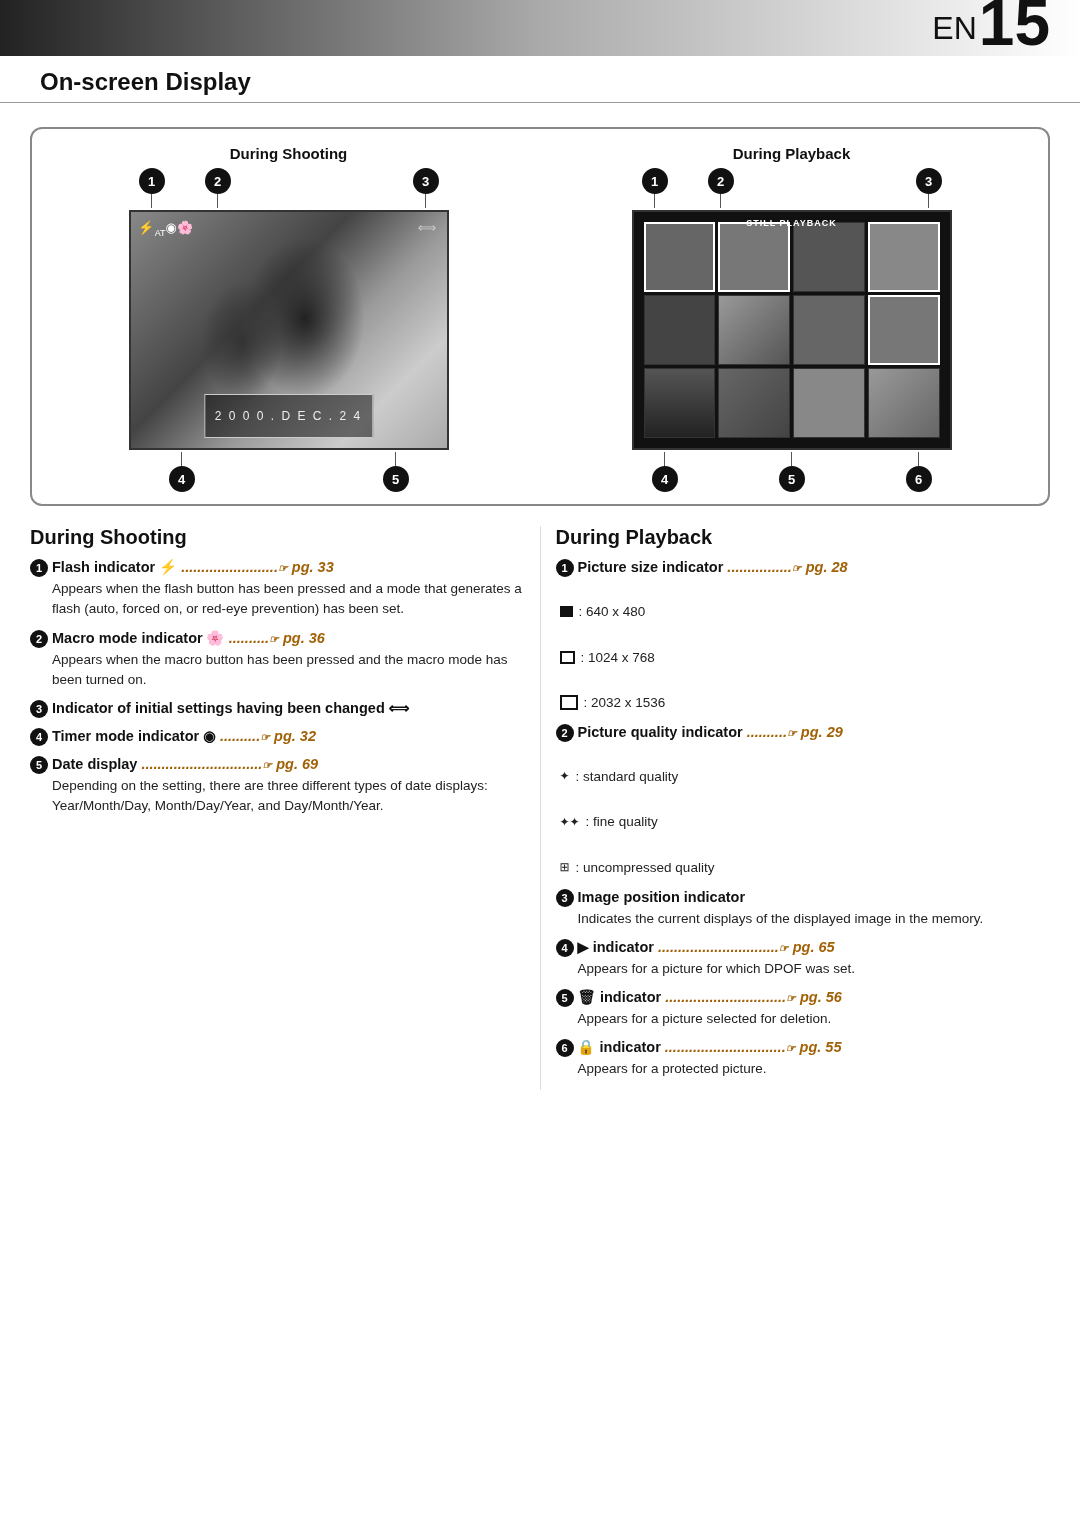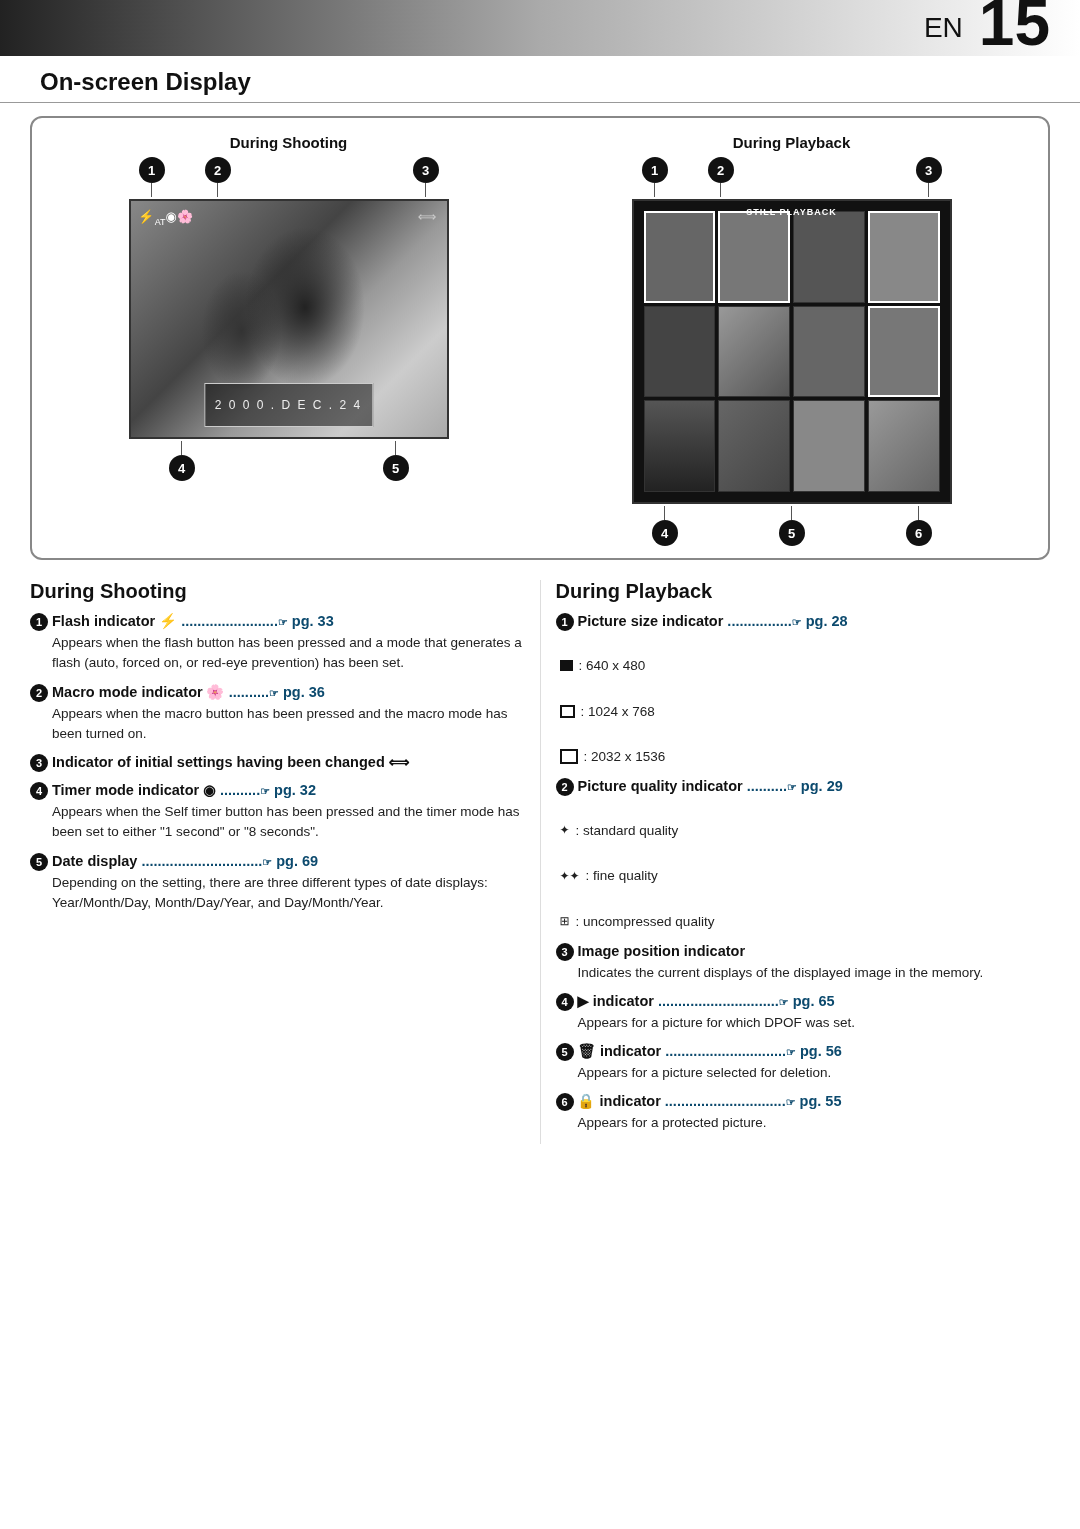--- a/index.html
+++ b/index.html
@@ -23,36 +23,36 @@
       padding-right: 30px;
     }
     .page-number {
       font-size: 64px;
       font-weight: bold;
       color: #111;
       line-height: 1;
       margin-top: -10px;
     }
     .page-en {
-      font-size: 28px;
+      font-size: 32px;
       color: #111;
       font-weight: normal;
-      margin-right: 16px;
+      margin-right: 2px;
       vertical-align: super;
       font-style: normal;
     }
 
     
     .page-title {
       font-size: 24px;
       font-weight: bold;
       color: #111;
       padding: 12px 40px 6px 40px;
       border-bottom: 1.5px solid #999;
-      margin-bottom: 13px;
+      margin-bottom: 24px;
     }
 
     
     .diagram-box {
       border: 2px solid #888;
       border-radius: 12px;
       margin: 0 30px 20px 30px;
       padding: 16px 20px 10px 20px;
       display: flex;
       gap: 30px;
@@ -157,21 +157,21 @@
     }
     .v-line {
       width: 1.5px;
       height: 14px;
       background: #555;
     }
 
     
     .playback-img {
       width: 320px;
-      height: 305px;
+      height: 240px;
       background: #111;
       border: 2px solid #333;
       position: relative;
       overflow: hidden;
       margin: 0 auto;
       text-align: center;
     }
     
     .pb-grid {
       position: absolute;
@@ -248,21 +248,22 @@
       line-height: 18px;
       flex-shrink: 0;
     }
     .item-body {
       font-size: 13.5px;
       color: #222;
       line-height: 1.5;
       padding-left: 22px;
     }
     .pg-ref {
-      color: #0c4a6e;
+      font-style: italic;
+      color: #a16207;
     }
     .pg-arrow {
       font-size: 11px;
     }
     .sub-list {
       list-style: none;
       padding-left: 4px;
       margin-top: 2px;
     }
     .sub-list li {
@@ -440,23 +441,20 @@
         <strong>Indicator of initial settings having been changed ⟺</strong>
       </div>
     </div>
 
     <div class="item-block">
       <div class="item-heading">
         <span class="item-num">4</span>
         <strong>Timer mode indicator ◉</strong>
         <span class="pg-ref">..........<span class="pg-arrow">☞</span> pg. 32</span>
       </div>
-      <div class="item-body">
-        Appears when the Self timer button has been pressed and the timer mode has been set to either "1 second" or "8 seconds".
-      </div>
     </div>
 
     <div class="item-block">
       <div class="item-heading">
         <span class="item-num">5</span>
         <strong>Date display</strong>
         <span class="pg-ref">..............................<span class="pg-arrow">☞</span> pg. 69</span>
       </div>
       <div class="item-body">
         Depending on the setting, there are three different types of date displays: Year/Month/Day, Month/Day/Year, and Day/Month/Year.

